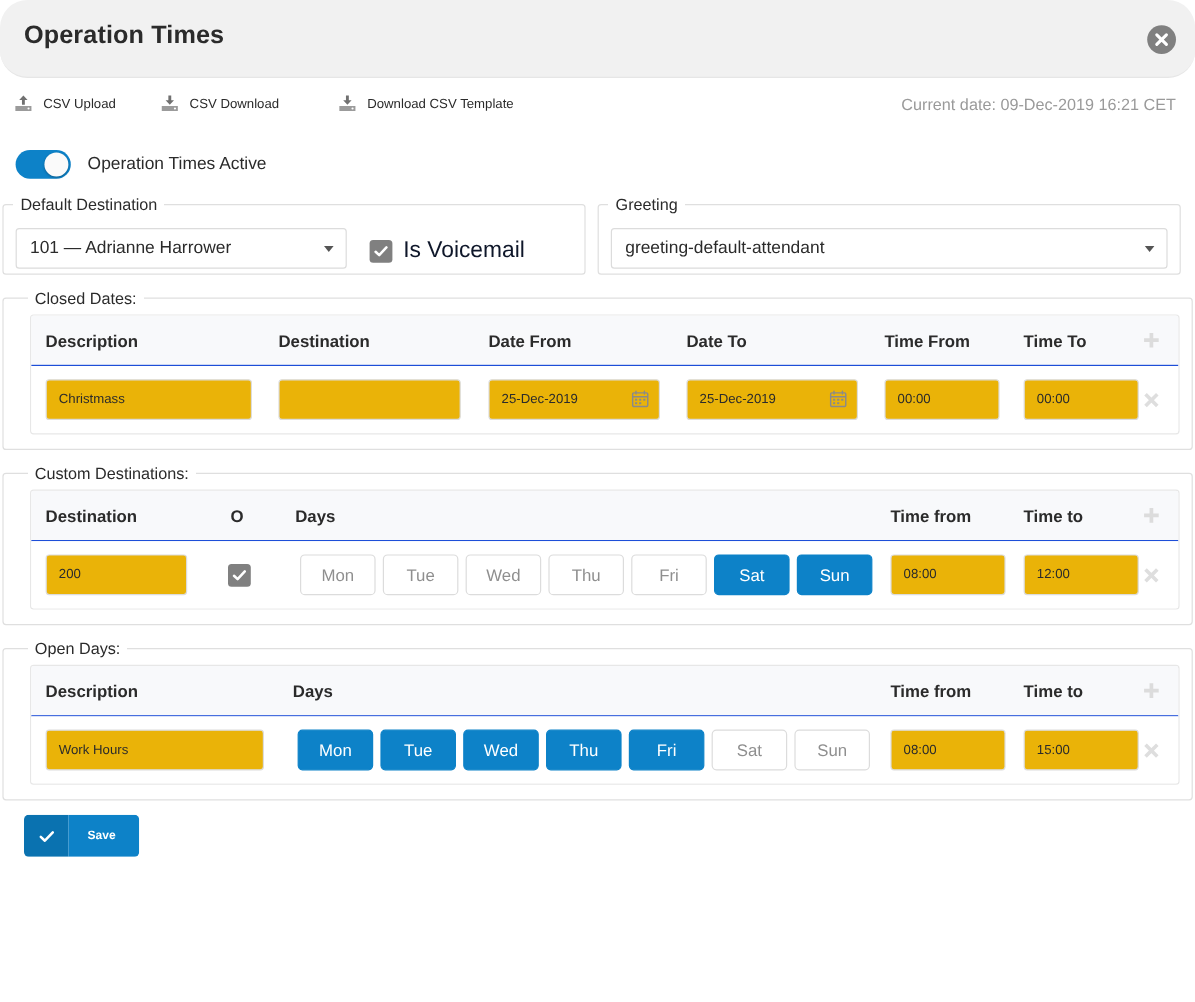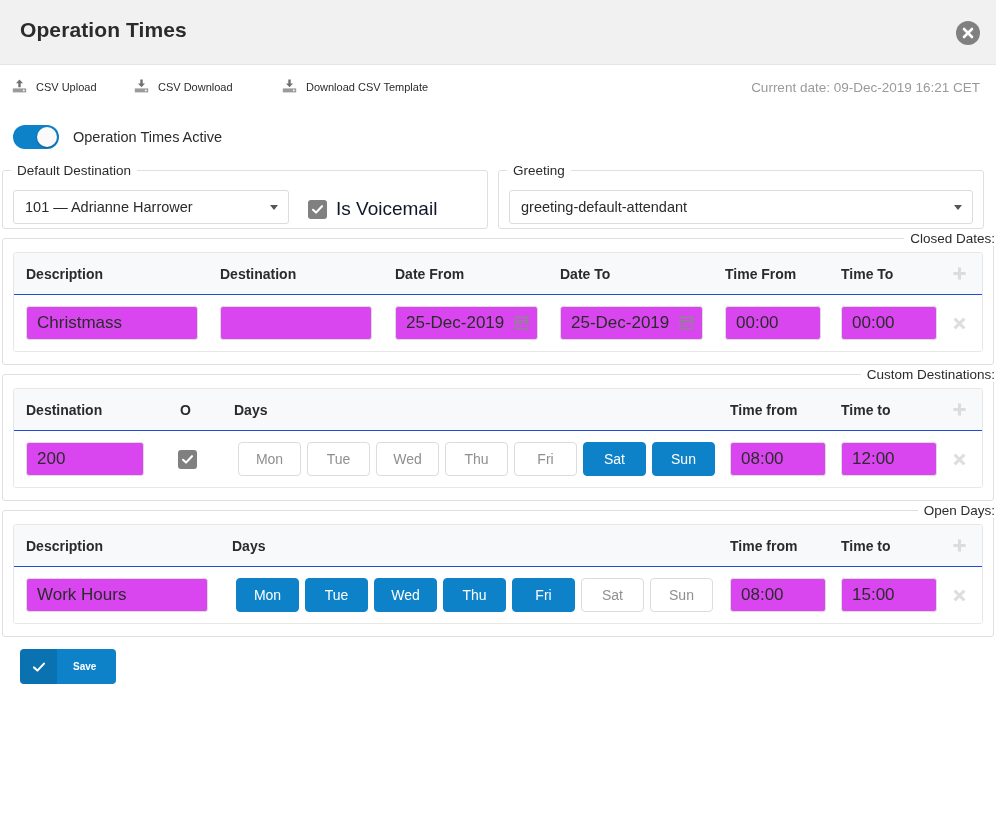--- a/index.html
+++ b/index.html
@@ -11,20 +11,21 @@
     color: #2b2b2b;
     overflow: hidden;
   }
 
   
   .titlebar {
     position: relative;
     height: 65px;
     background: #f1f1f1;
     border-bottom: 1px solid #e6e6e6;
+    border-radius: 23px;
   }
   .titlebar h1 {
     position: absolute;
     left: 20px; top: 18px;
     margin: 0;
     font-size: 21px;
     font-weight: bold;
     letter-spacing: .1px;
     color: #2b2b2b;
   }
@@ -165,23 +166,22 @@
     align-items: center;
     gap: 9px;
   }
   .voicemail-wrap span {
     font-size: 19px;
     color: #0f172a;
   }
 
   
   .fs-section {
-    margin: 2px 2px 0 2px;
-    padding: 0 0 12px 0;
-    text-align: right;
+    margin: 12px 2px 0 2px;
+    padding: 0 0 12px 12px;
   }
 
   
   .tbl {
     margin: 6px 10px 0 10px;
     border: 1px solid #e7e7e7;
     border-radius: 3px;
     background: #fff;
     overflow: hidden;
   }
@@ -207,24 +207,24 @@
   }
   .trow {
     position: relative;
     height: 56px;
     background: #fff;
   }
   .inp {
     position: absolute;
     top: 11px;
     height: 34px;
-    background: #d946ef;
+    background: #eab308;
     border: 1px solid #dcdcdc;
     border-radius: 3px;
-    font-size: 17px;
+    font-size: 11px;
     color: #2b2b2b;
     display: flex;
     align-items: center;
     padding: 0 10px;
     cursor: text;
     white-space: nowrap;
     overflow: hidden;
   }
   .inp.with-ico { padding-right: 28px; }
   .cal-ico {

